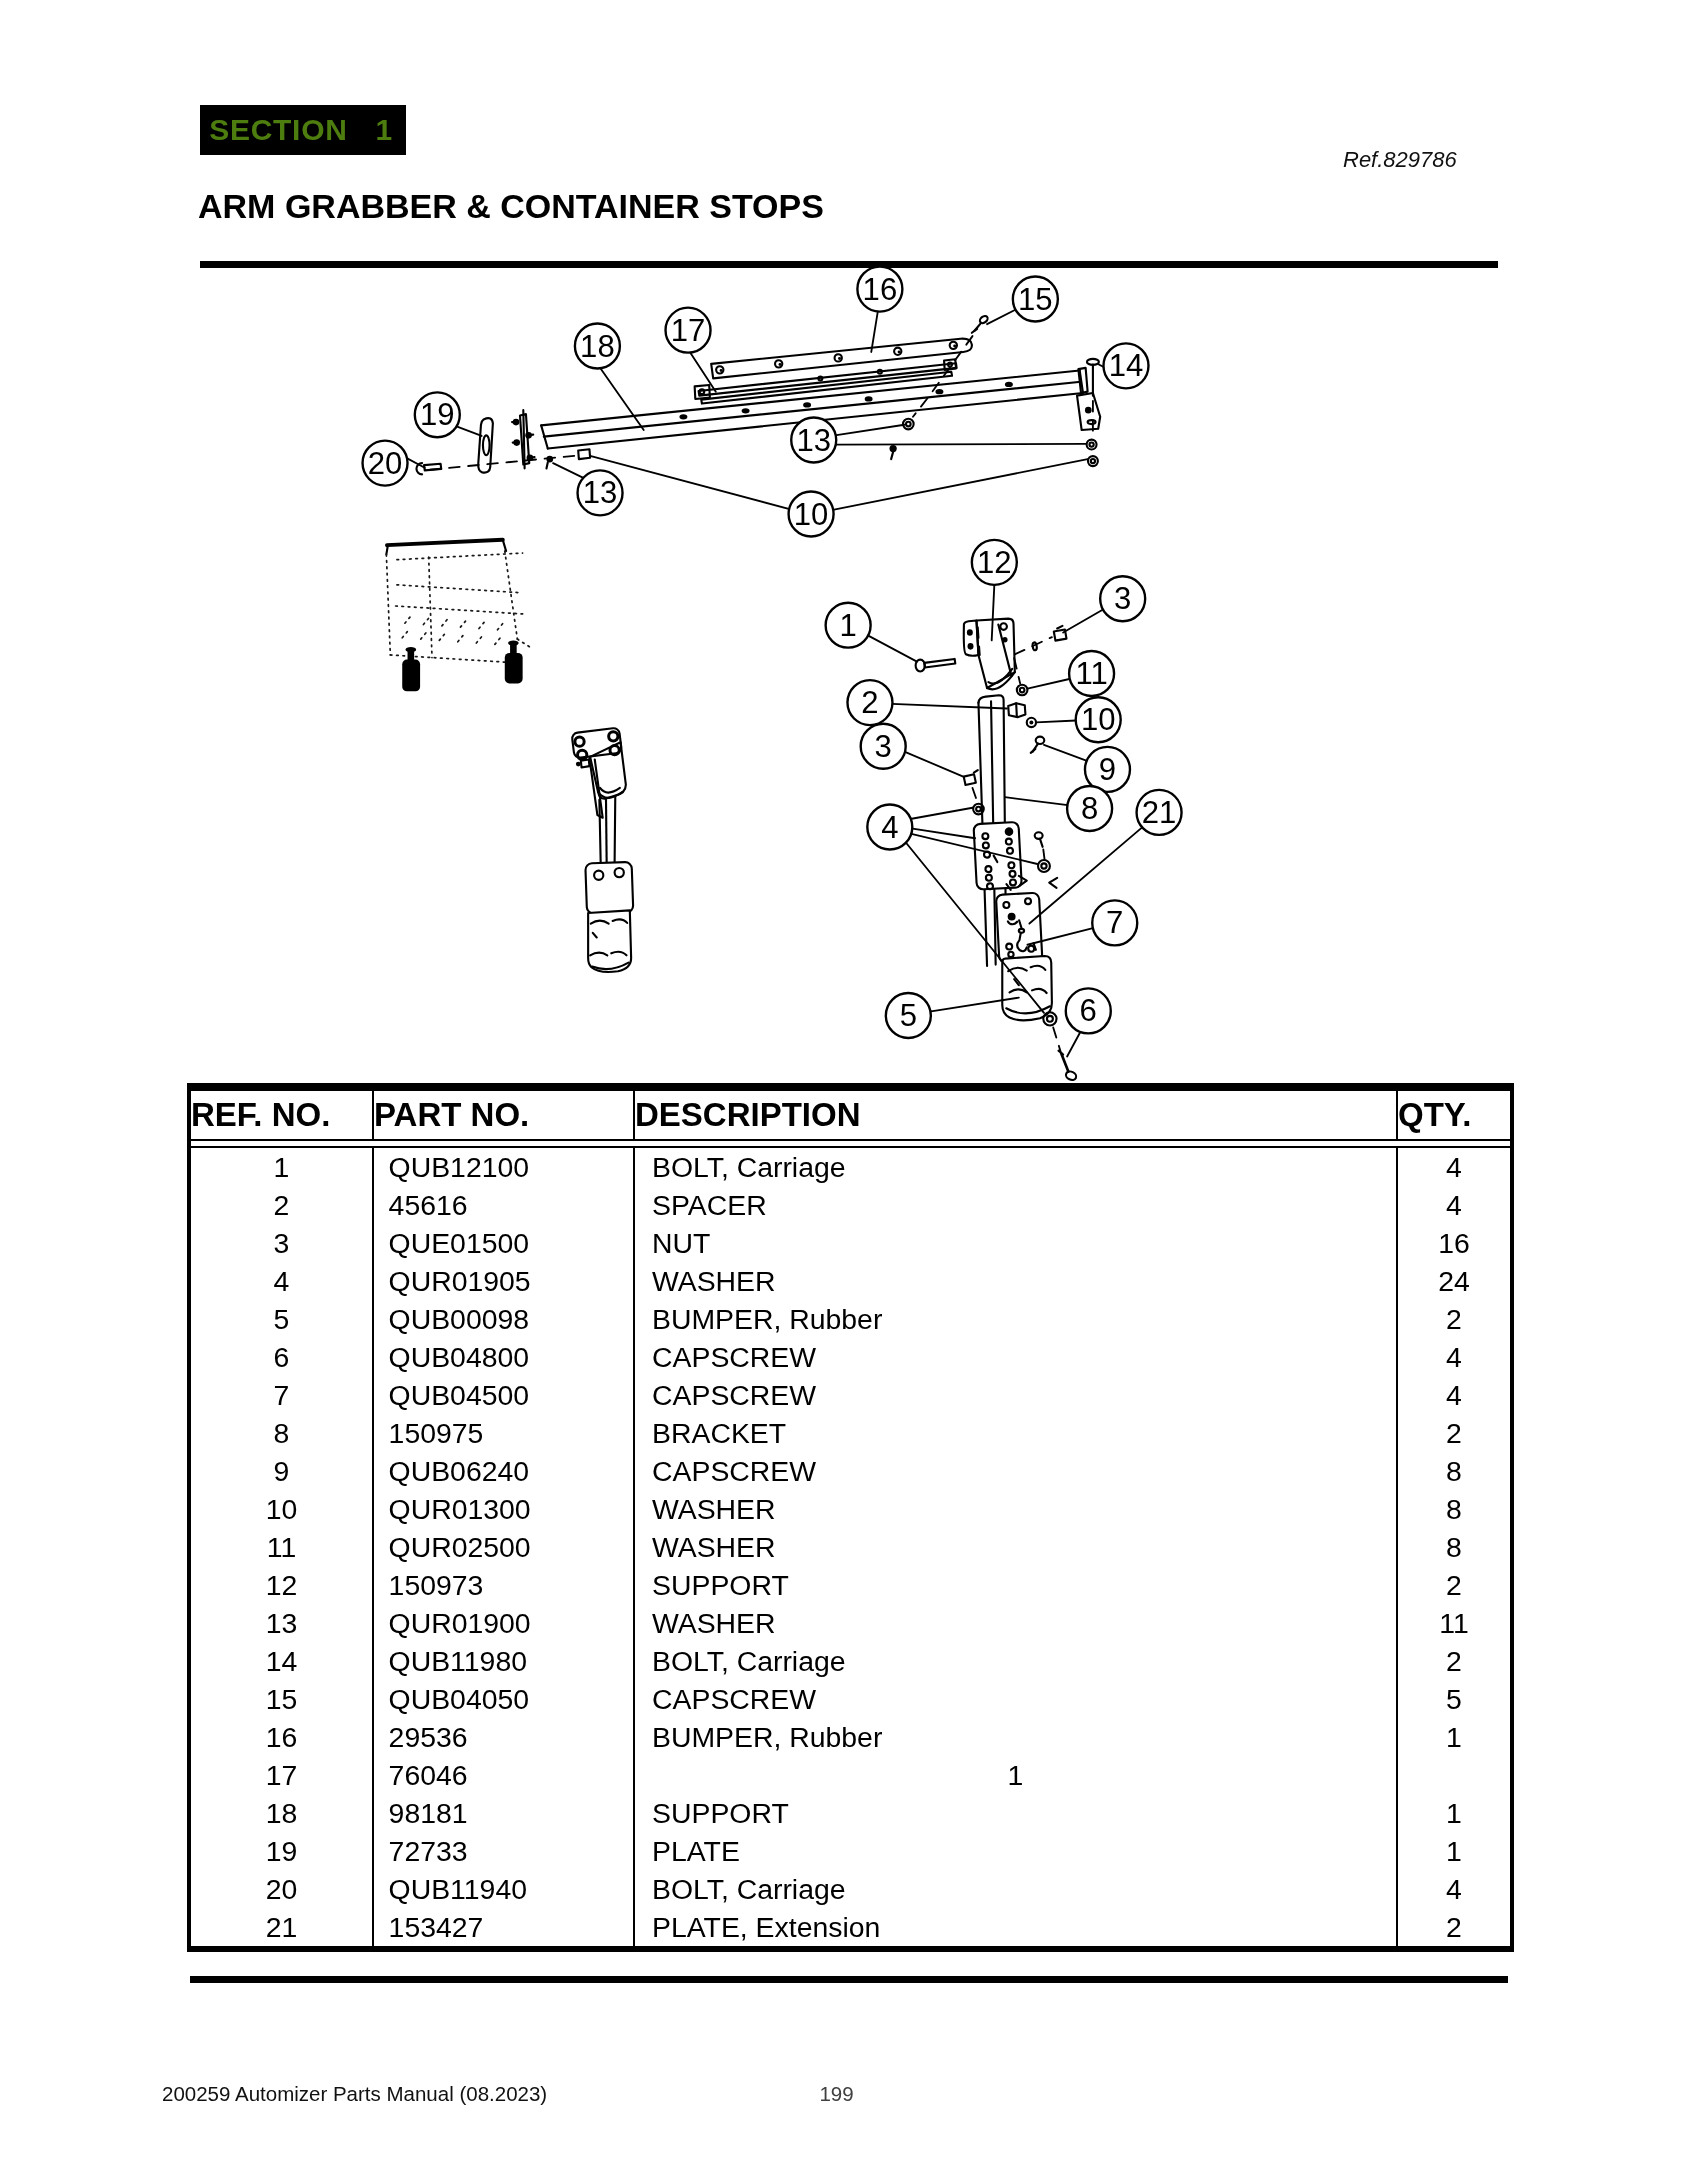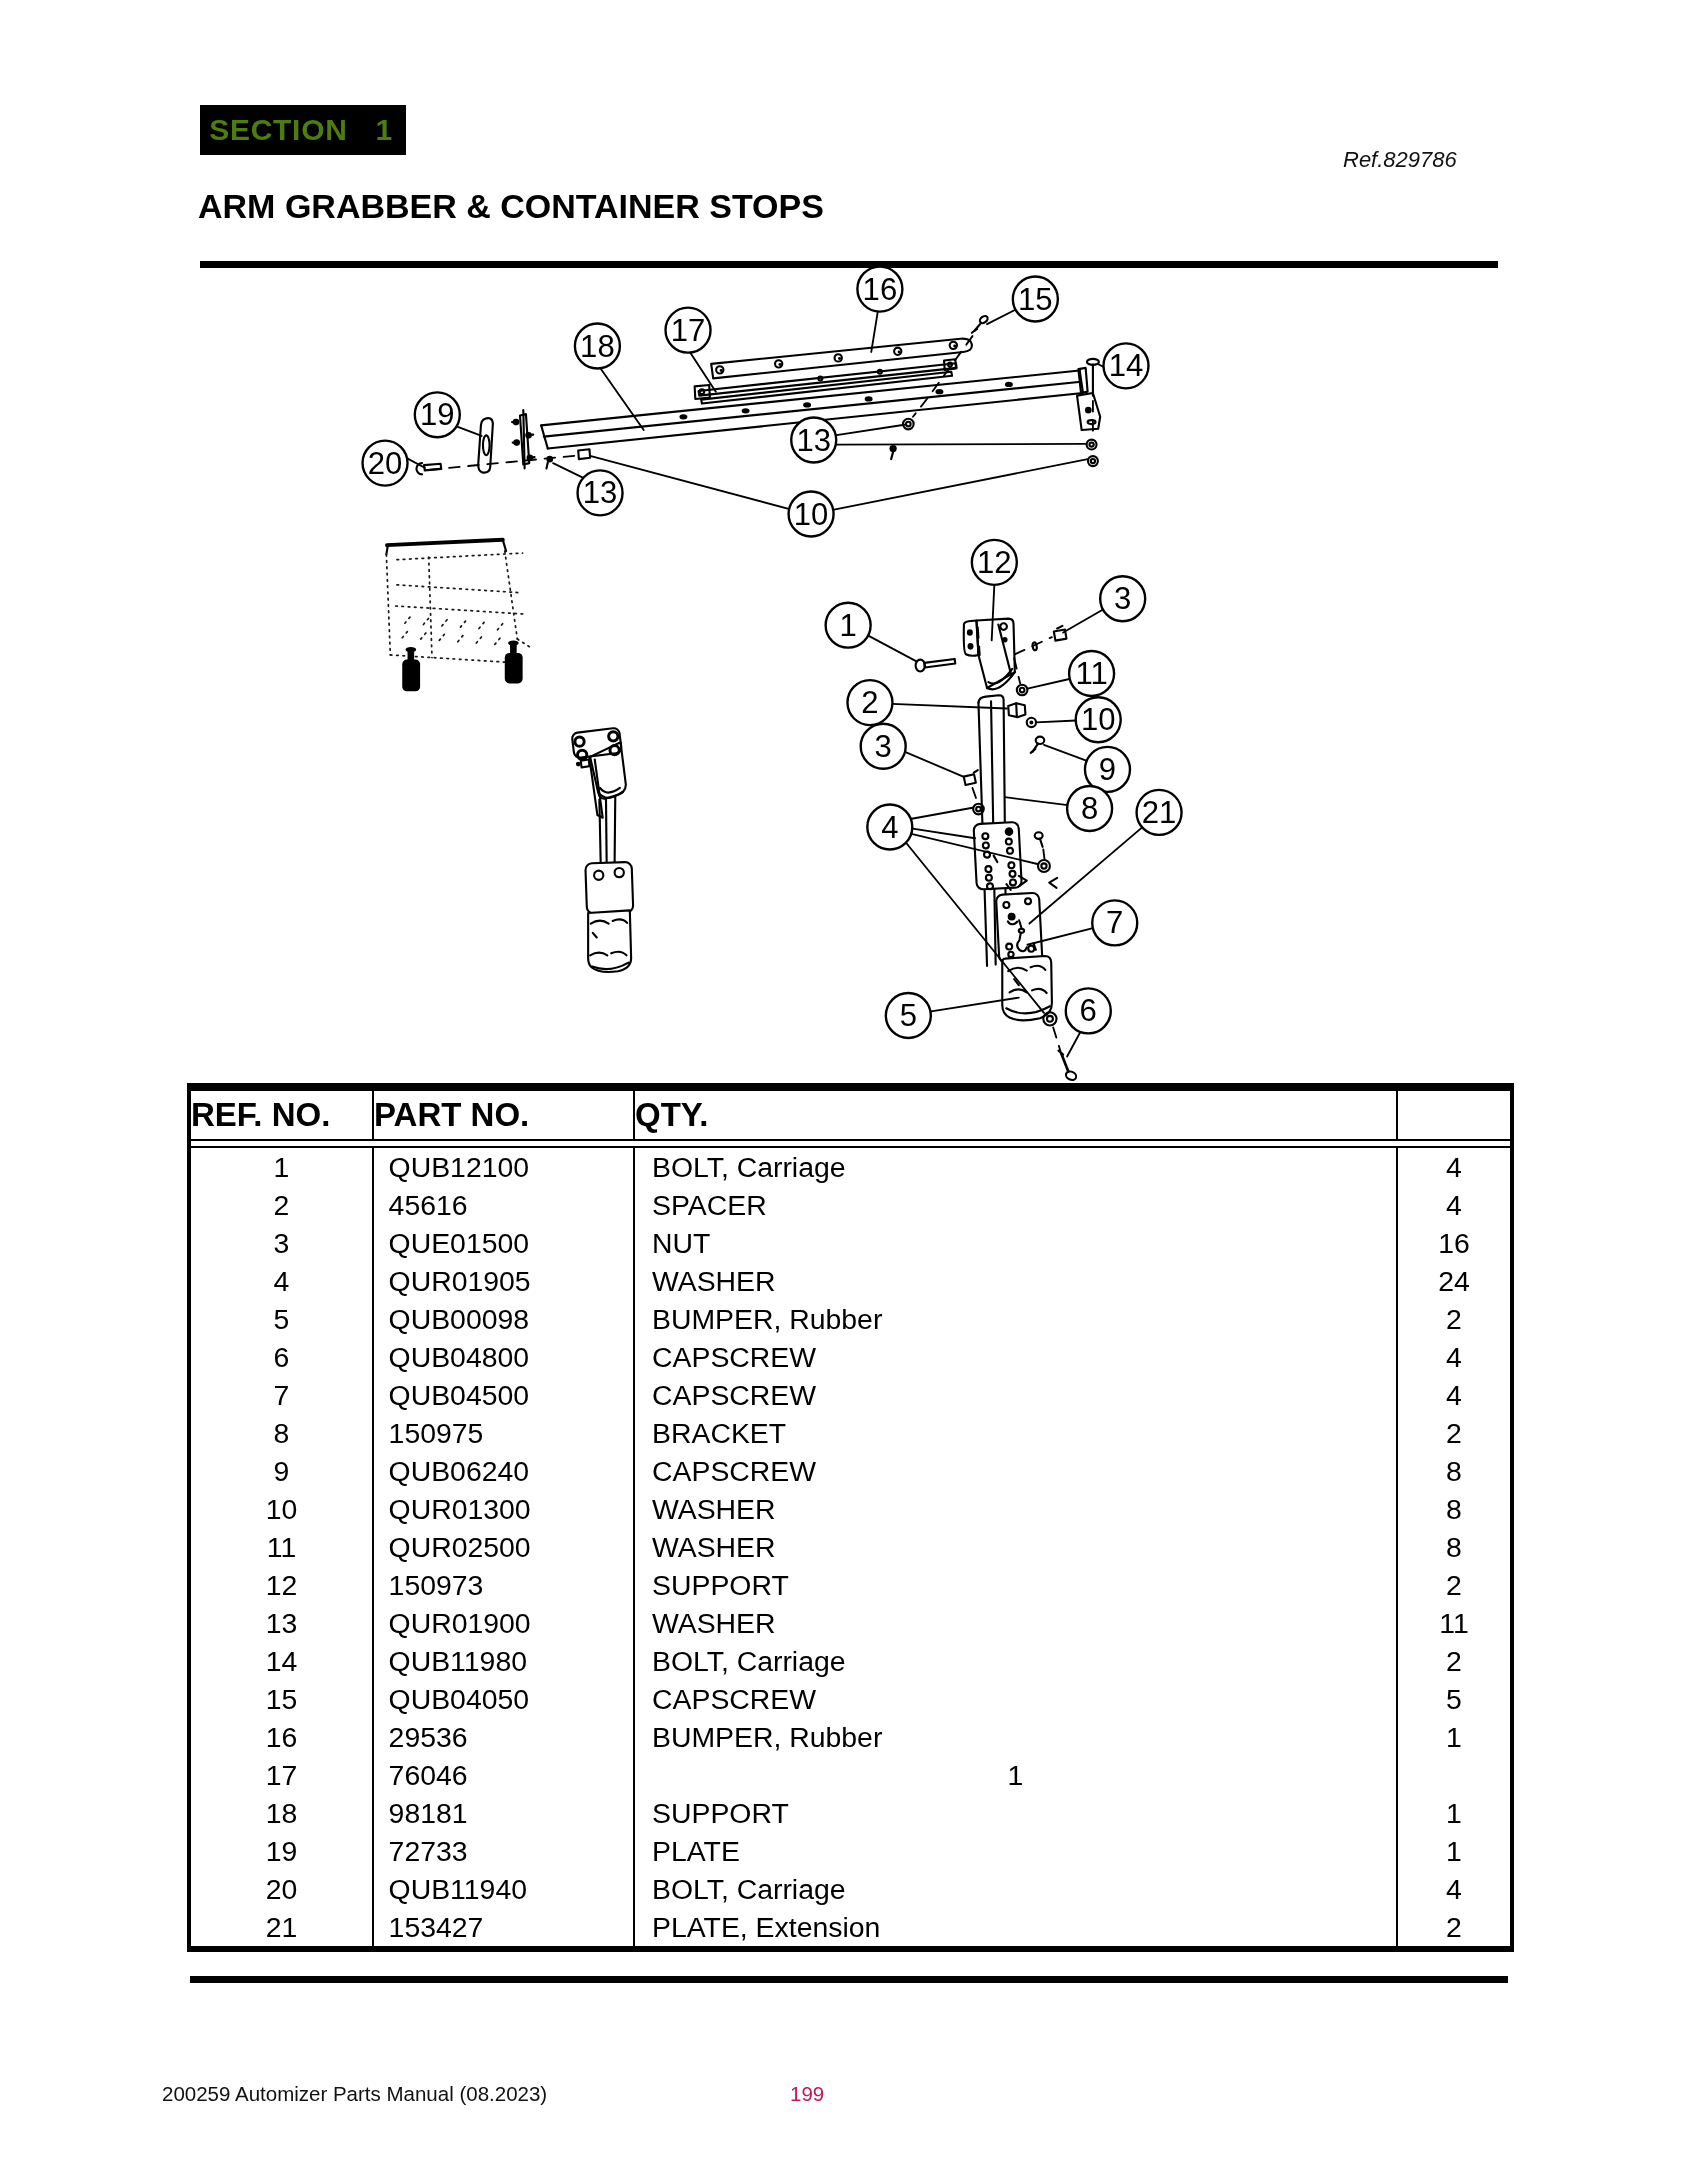--- a/index.html
+++ b/index.html
@@ -47,21 +47,21 @@
   }
   .dsep{height:8.6px;border-top:2.6px solid #000;border-bottom:2.6px solid #000;box-sizing:border-box;}
   .tbody .trow > div{font-size:28.4px;line-height:38px;height:38px;}
   .cell-ref{text-align:center;}
   .cell-part{padding-left:14.6px;}
   .cell-desc{padding-left:17px;}
   .cell-qty{text-align:center;}
   
   .footer-rule{position:absolute;left:190px;top:1976px;width:1318px;height:7.3px;background:#000;}
   .footer-left{position:absolute;left:162px;top:2082px;font-size:20.5px;color:#111;}
-  .footer-page{position:absolute;left:790px;top:2082px;width:93px;text-align:left;font-size:20.5px;color:#be185d;}
+  .footer-page{position:absolute;left:790px;top:2082px;width:93px;text-align:center;font-size:20.5px;color:#404040;}
 </style>
 </head>
 <body>
 
 <div class="page">
 
   <div class="section-box">
     <span>SECTION</span>
     <span>1</span>
   </div>
@@ -478,20 +478,21 @@
           <circle cx="1645" cy="1528" r="34"></circle>
           <text x="1645" y="1544">6</text>
         </g>
       </g>
   </svg>
 
   <div class="ptable">
     <div class="trow thead">
       <div>REF. NO.</div>
       <div>PART NO.</div>
+      <div>DESCRIPTION</div>
       <div>QTY.</div>
     </div>
     <div class="dsep"></div>
     <div class="tbody">
         <div class="trow">
           <div class="cell-ref">1</div>
           <div class="cell-part">QUB12100</div>
           <div class="cell-desc">BOLT, Carriage</div>
           <div class="cell-qty">4</div>
         </div>

